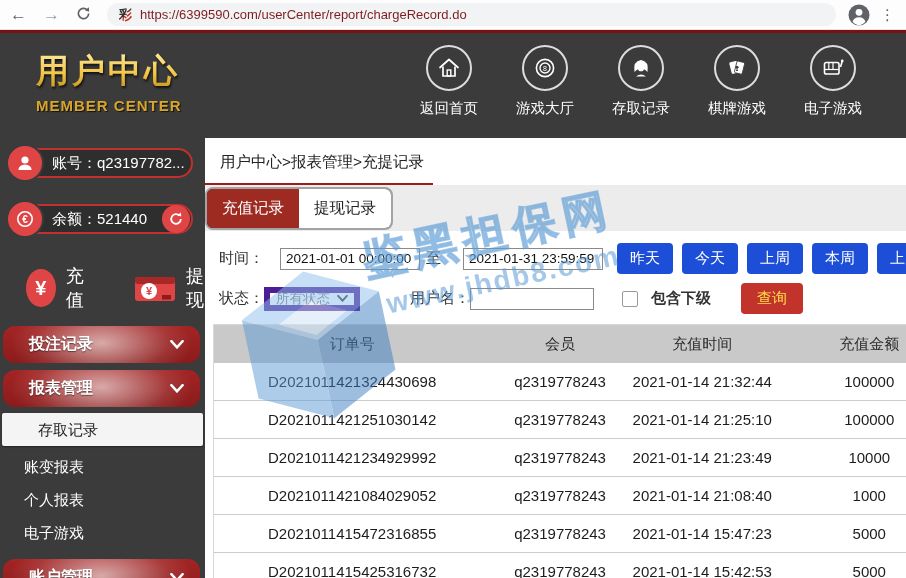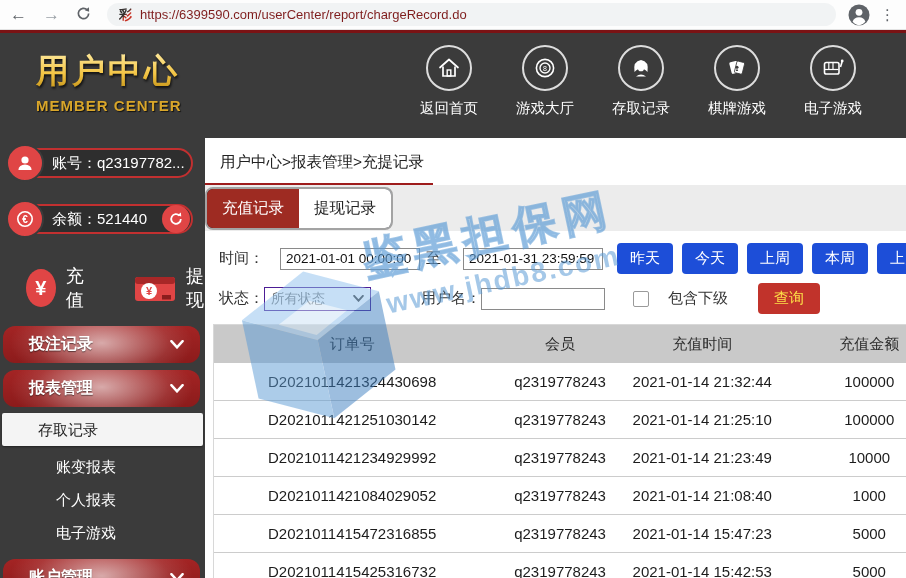--- a/index.html
+++ b/index.html
@@ -60,21 +60,21 @@
   .menu-bar { margin:14px 5px 0 3px; height:37px; border-radius:12px; cursor:pointer;
     background:
       radial-gradient(ellipse 62% 150% at 50% 46%, rgba(255,255,255,.62), rgba(255,255,255,.10) 55%, rgba(255,255,255,0) 75%),
       linear-gradient(#a32424,#8c1b1b);
     display:flex; align-items:center; padding:0 16px 0 26px; }
   .menu-bar + .menu-bar { margin-top:7px; }
   .menu-label { color:#fff; font-size:16px; font-weight:600; text-shadow:0 1px 1px rgba(0,0,0,.5); }
   .menu-chevron { margin-left:auto; display:flex; }
   .submenu { padding:4px 0 6px 0; }
   .submenu-item { height:33px; line-height:33px; color:#fff; font-size:15px;
-    padding-left:56px; cursor:pointer; }
+    padding-left:24px; cursor:pointer; }
   .submenu-item.active { background:#f4f4f4; color:#222; margin:2px 2px 4px 2px;
     border-radius:2px; padding-left:36px; box-shadow:0 1px 2px rgba(0,0,0,.4); }
 
   
   .main { flex:1; background:#fff; position:relative; overflow:hidden; }
   .breadcrumb { padding:14px 0 10px 15px; font-size:15.5px; color:#222; }
   .breadcrumb-line { height:2px; width:228px; background:#9e1c1c; }
   .tab-strip { height:46px; background:#ececec; display:flex; align-items:center; }
   .tab-group { display:inline-flex; border:2px solid #a3a3a3; border-radius:8px;
     overflow:hidden; background:#0f172a; }
@@ -87,28 +87,28 @@
   .inp { height:22px; border:1px solid #8a8a8a; font-size:13.5px; color:#111;
     padding:1px 5px; font-family:"Liberation Sans","DejaVu Sans",sans-serif; }
   .inp.date { width:140px;margin-left:16px; }
   .inp.user { width:124px; }
   .to-sep { margin:0 6px; }
   .qbtn { background:#1d4ed8; color:#fff; font-size:15px; border:none; cursor:pointer;
     padding:6px 13px; border-radius:4px; margin-left:9px;
     font-family:Liberation Mono, monospace; }
   .qbtn.first { margin-left:14px; }
   .qbtn.stub { width:14px; padding:6px 0; }
-  .sel { width:107px; height:24px; border:1px solid #4c1d95; background:#fff;
+  .sel { width:96px; height:24px; border:6px solid #4c1d95; background:#fff;
     display:flex; align-items:center; padding:0 6px; color:#777; font-size:13.5px;
     cursor:pointer; }
   .sel-chevron { margin-left:auto; display:flex; }
   .ulabel { margin-left:50px; }
   .chk { margin-left:28px; width:16px; height:16px; border:1px solid #9a9a9a;
     border-radius:2px; background:#fff; cursor:pointer; }
-  .chklabel { margin-left:19px; }
+  .chklabel { margin-left:13px;font-weight:bold; }
   .query-btn { margin-left:30px; background:#c1332b; color:#fde047; border:none;
     font-size:15px; padding:6px 16px; border-radius:4px; cursor:pointer;
     font-family:"Liberation Sans","DejaVu Sans",sans-serif; }
 
   .table-wrap { margin:10px 0 0 8px; overflow:hidden; }
   .tbl { width:752px; border:1px solid #d8d8d8; border-bottom:none; }
   .thead { display:flex; background:#c9c9c9; height:38px; align-items:center;
     font-size:15px; color:#2b2b2b; }
   .trow { display:flex; height:38px; align-items:center; border-bottom:1px solid #ccc;
     font-size:15px; color:#1c1c1c; background:#fff; }

